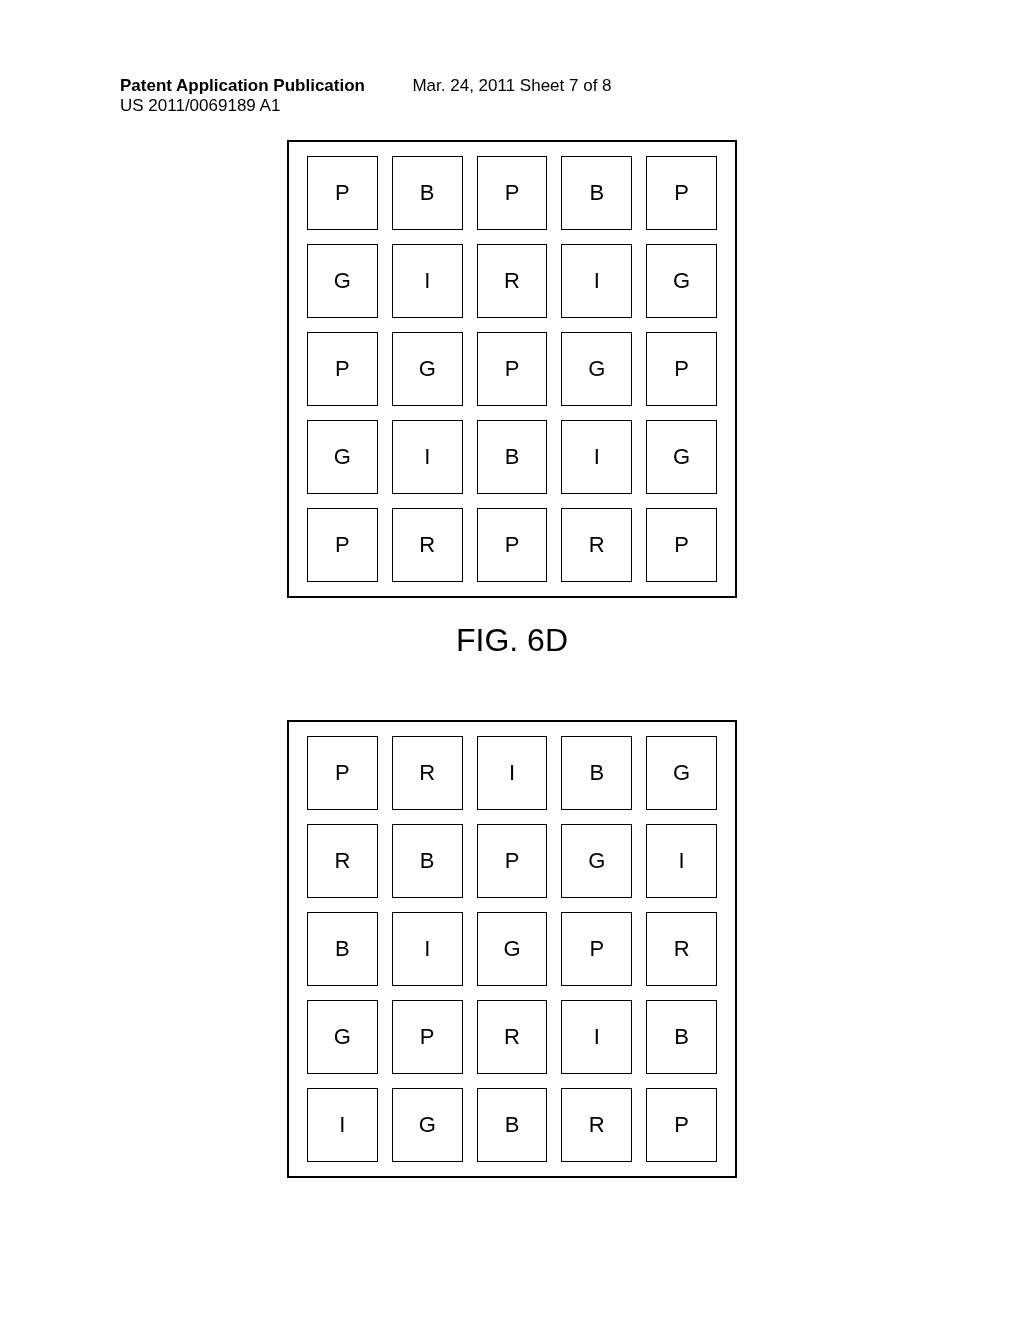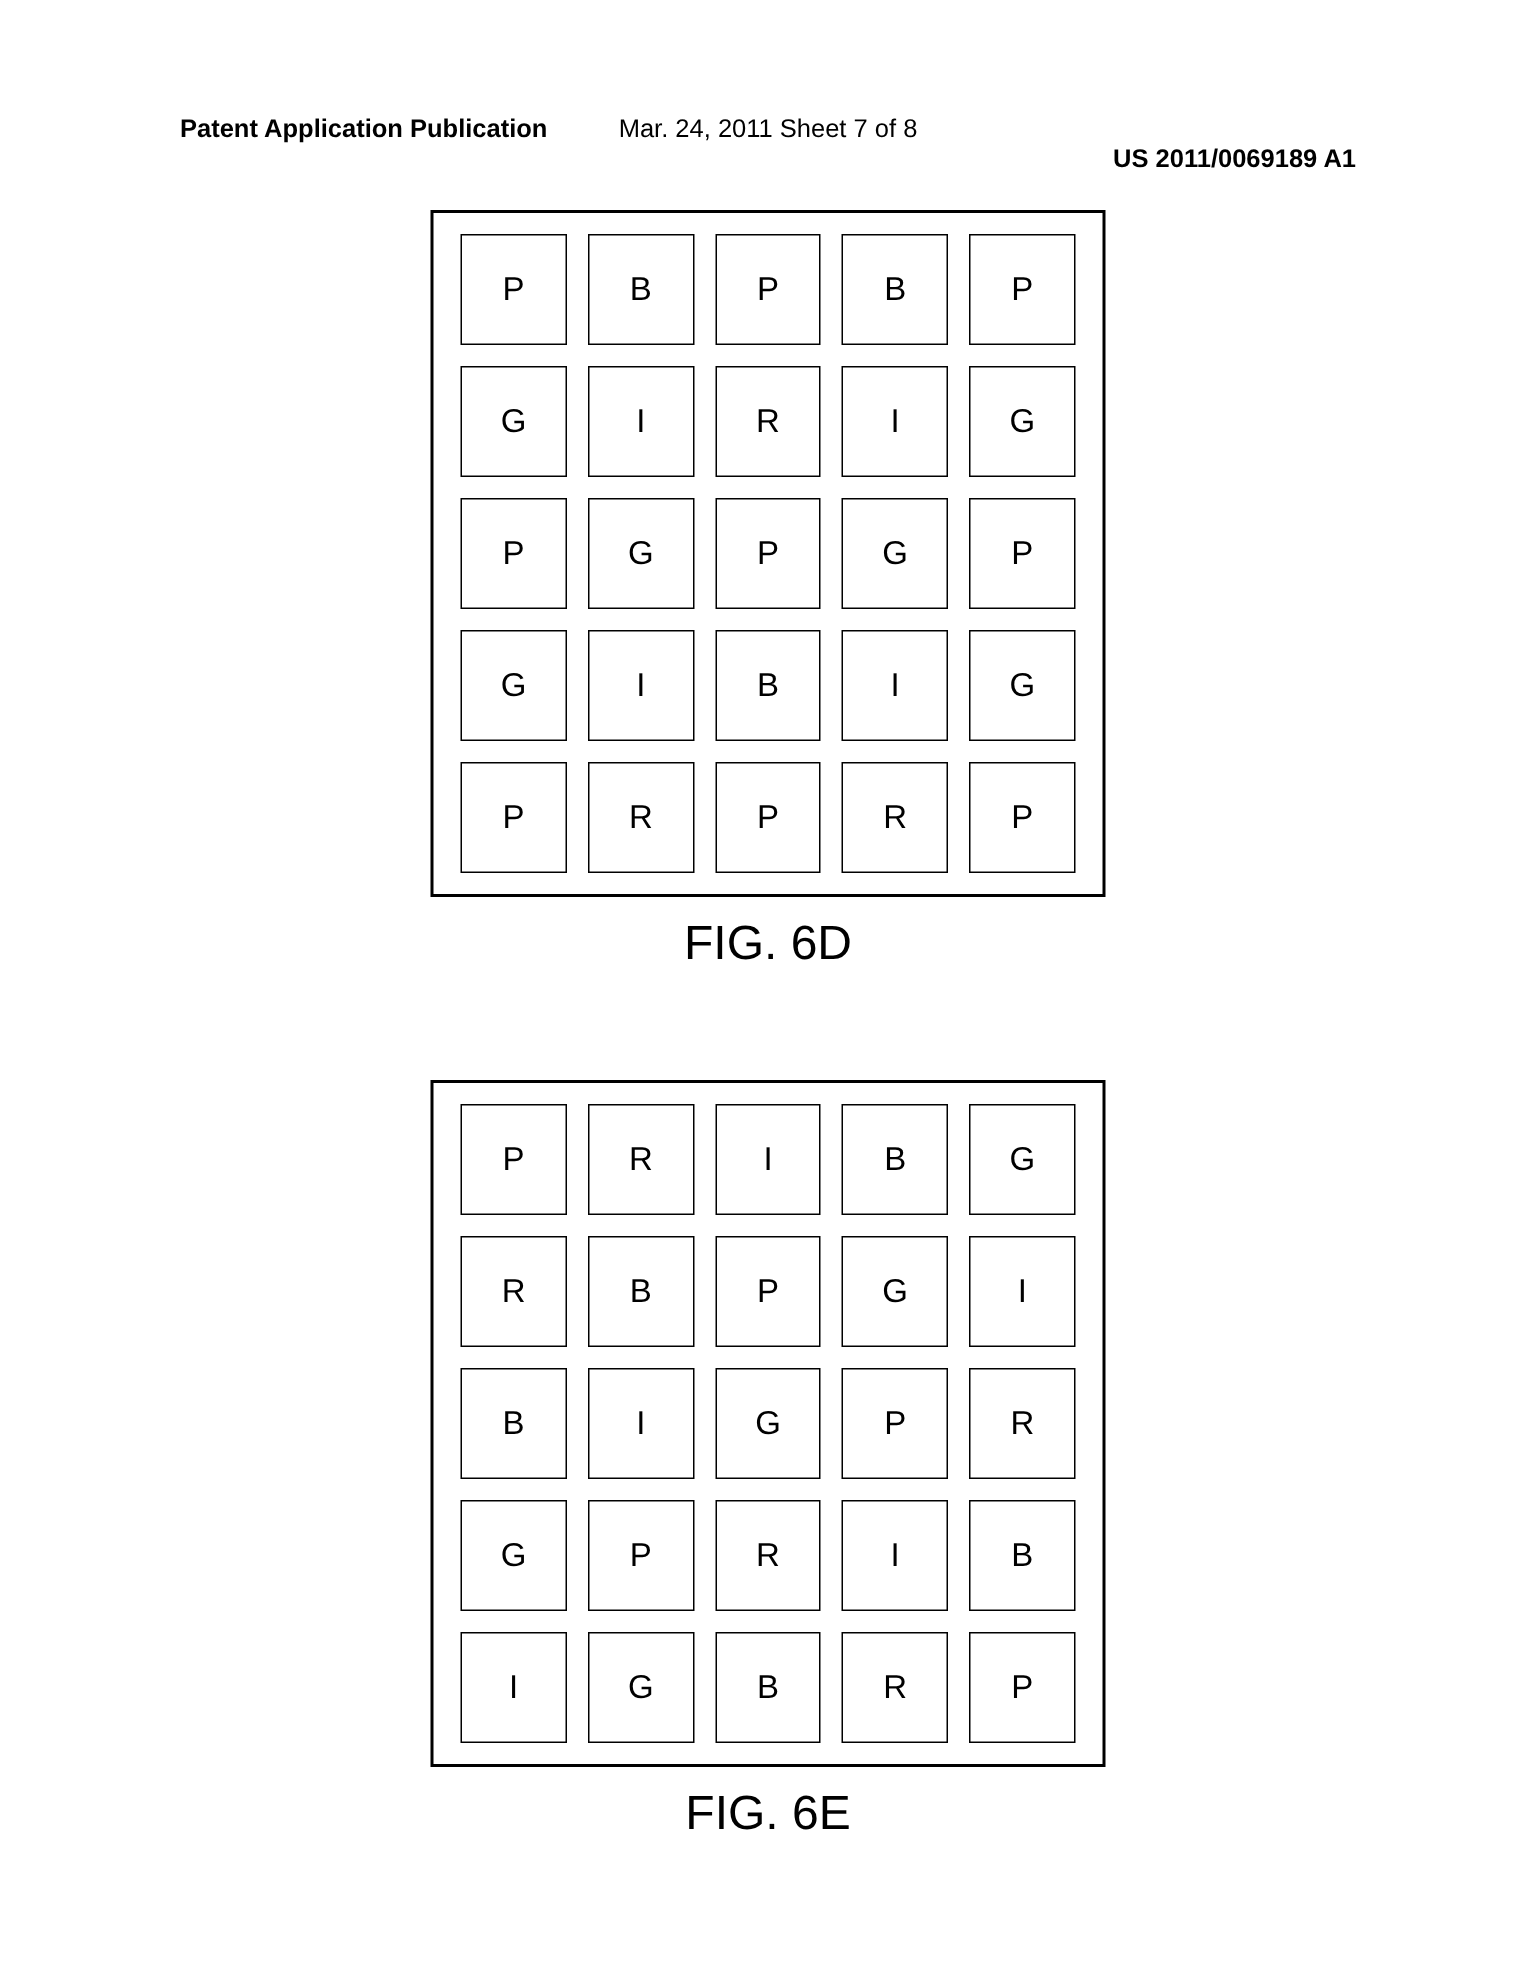--- a/index.html
+++ b/index.html
@@ -27,22 +27,21 @@
     }
     .header-left {
       font-weight: bold;
     }
     .header-center {
       position: absolute;
       left: 50%;
       transform: translateX(-50%);
     }
     .header-right {
-      font-weight: bold;
-      text-align: right;
+      font-weight: normal;
     }
     .figure-container {
       position: absolute;
       left: 50%;
       transform: translateX(-50%);
     }
     .figure-6d {
       top: 140px;
     }
     .figure-6e {
@@ -68,21 +67,21 @@
       align-items: center;
       justify-content: center;
       font-size: 22px;
       font-weight: normal;
       font-family: Arial, Helvetica, sans-serif;
     }
     .figure-label {
       text-align: center;
       font-size: 32px;
       font-family: Arial, Helvetica, sans-serif;
-      margin-top: 12px;
+      margin-top: 24px;
     }
   </style>
 </head>
 <body>
 
 <div class="header">
   <span class="header-left">Patent Application Publication</span>
   <span class="header-center">Mar. 24, 2011  Sheet 7 of 8</span>
   <span class="header-right">US 2011/0069189 A1</span>
 </div>
@@ -159,14 +158,13 @@
       <div class="cell">B</div>
     </div>
     <div class="grid-row">
       <div class="cell">I</div>
       <div class="cell">G</div>
       <div class="cell">B</div>
       <div class="cell">R</div>
       <div class="cell">P</div>
     </div>
   </div>
-  <div class="figure-label">FIG. 6E</div>
 </div>
 
 </body></html>

